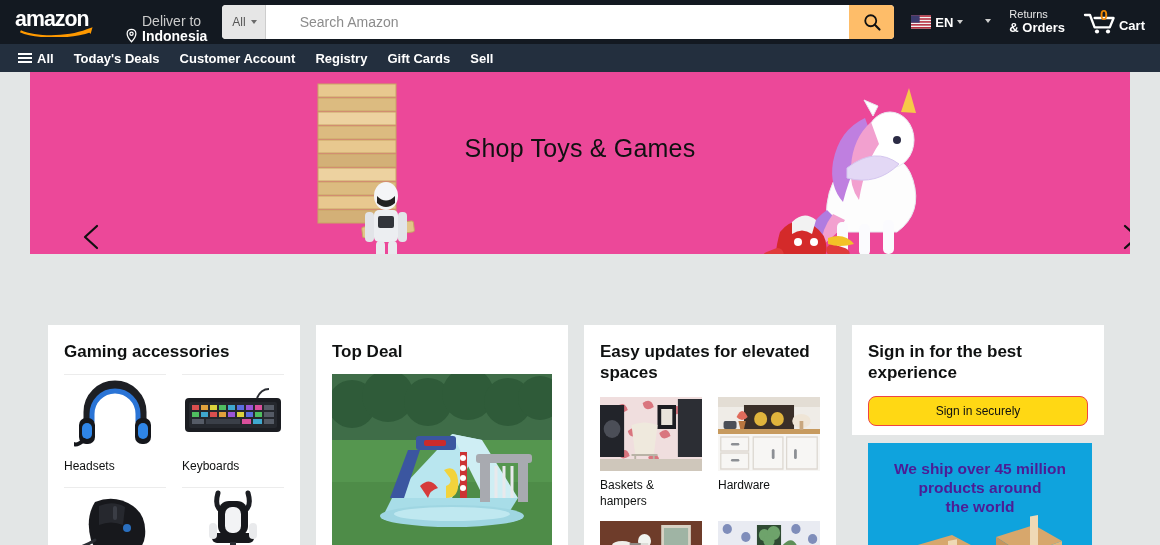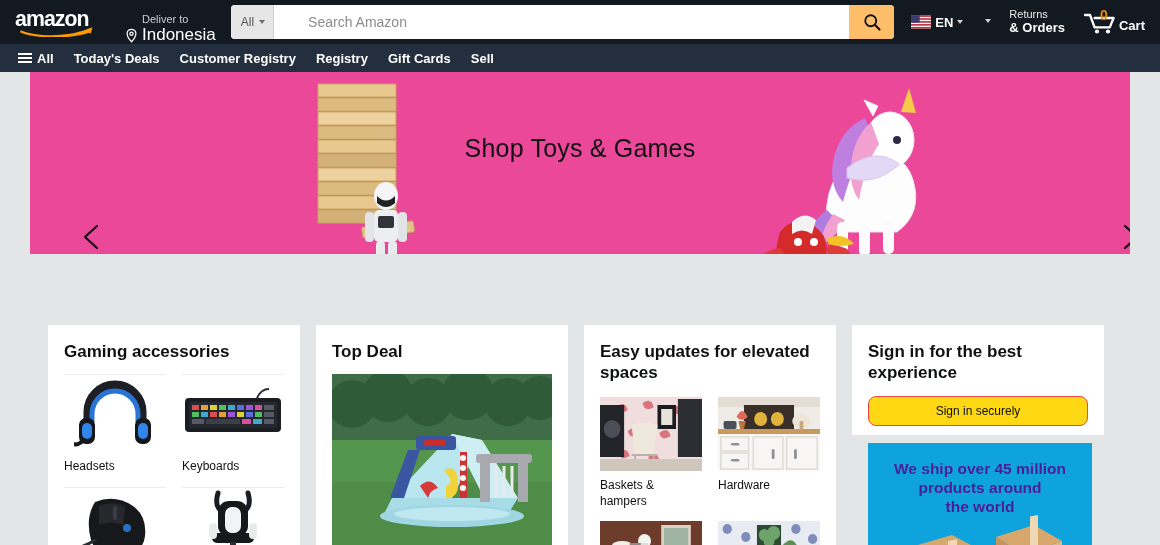--- a/index.html
+++ b/index.html
@@ -14,22 +14,22 @@
   
   .header {
     height: 44px; background: #131921;
     display: flex; align-items: center; padding: 0 6px 0 8px; gap: 0;
   }
   .logo-wrap { display: flex; align-items: flex-start; padding: 4px 8px 4px 6px; border: 1px solid transparent; border-radius: 2px; cursor: pointer; }
   .amz-logo { width: 97px; height: 30px; display: block; }
   .deliver { display: flex; align-items: flex-end; color: #fff; padding: 6px 8px 4px 2px; border: 1px solid transparent; border-radius: 2px; cursor: pointer; }
   .pin { width: 15px; height: 15px; margin-right: 3px; margin-bottom: 1px; flex: none; }
   .deliver-txt { line-height: 1.08; }
-  .deliver-l1 { font-size: 11px; color: #ccc; display: block; margin-top: 12px; }
-  .deliver-l2 { font-size: 17px; font-weight: normal; color: #fff; display: block; }
+  .deliver-l1 { font-size: 14px; color: #ccc; display: block; margin-top: 12px; }
+  .deliver-l2 { font-size: 14px; font-weight: bold; color: #fff; display: block; }
 
   .searchbar { flex: 1; display: flex; height: 34px; margin: 0 8px 0 6px; border-radius: 4px; overflow: hidden; background: #fff; }
   .sb-cat {
     background: #e6e6e6; color: #555; font-size: 12px;
     display: flex; align-items: center; gap: 5px;
     padding: 0 8px 0 10px; border-right: 1px solid #cdcdcd; cursor: pointer; min-width: 38px;
   }
   .caret-dn { width: 0; height: 0; border-left: 3.5px solid transparent; border-right: 3.5px solid transparent; border-top: 4px solid #6b6b6b; display: inline-block; }
   .sb-input { flex: 1; border: 0; outline: none; font-size: 14px; padding: 0 10px; color: #0f1111; font-family: "Liberation Sans", sans-serif; background: #fff; margin-left: 24px; }
   .sb-input::placeholder { color: #8c8c8c; }
@@ -179,21 +179,21 @@
         <i></i>
         <i></i>
         <i></i>
       </span>
     <span>All</span>
   </a>
   <a>
       <span>Today's Deals</span>
     </a>
   <a>
-      <span>Customer Registry</span>
+      <span>Customer Account</span>
     </a>
   <a>
       <span>Registry</span>
     </a>
   <a>
       <span>Gift Cards</span>
     </a>
   <a>
       <span>Sell</span>
     </a>

